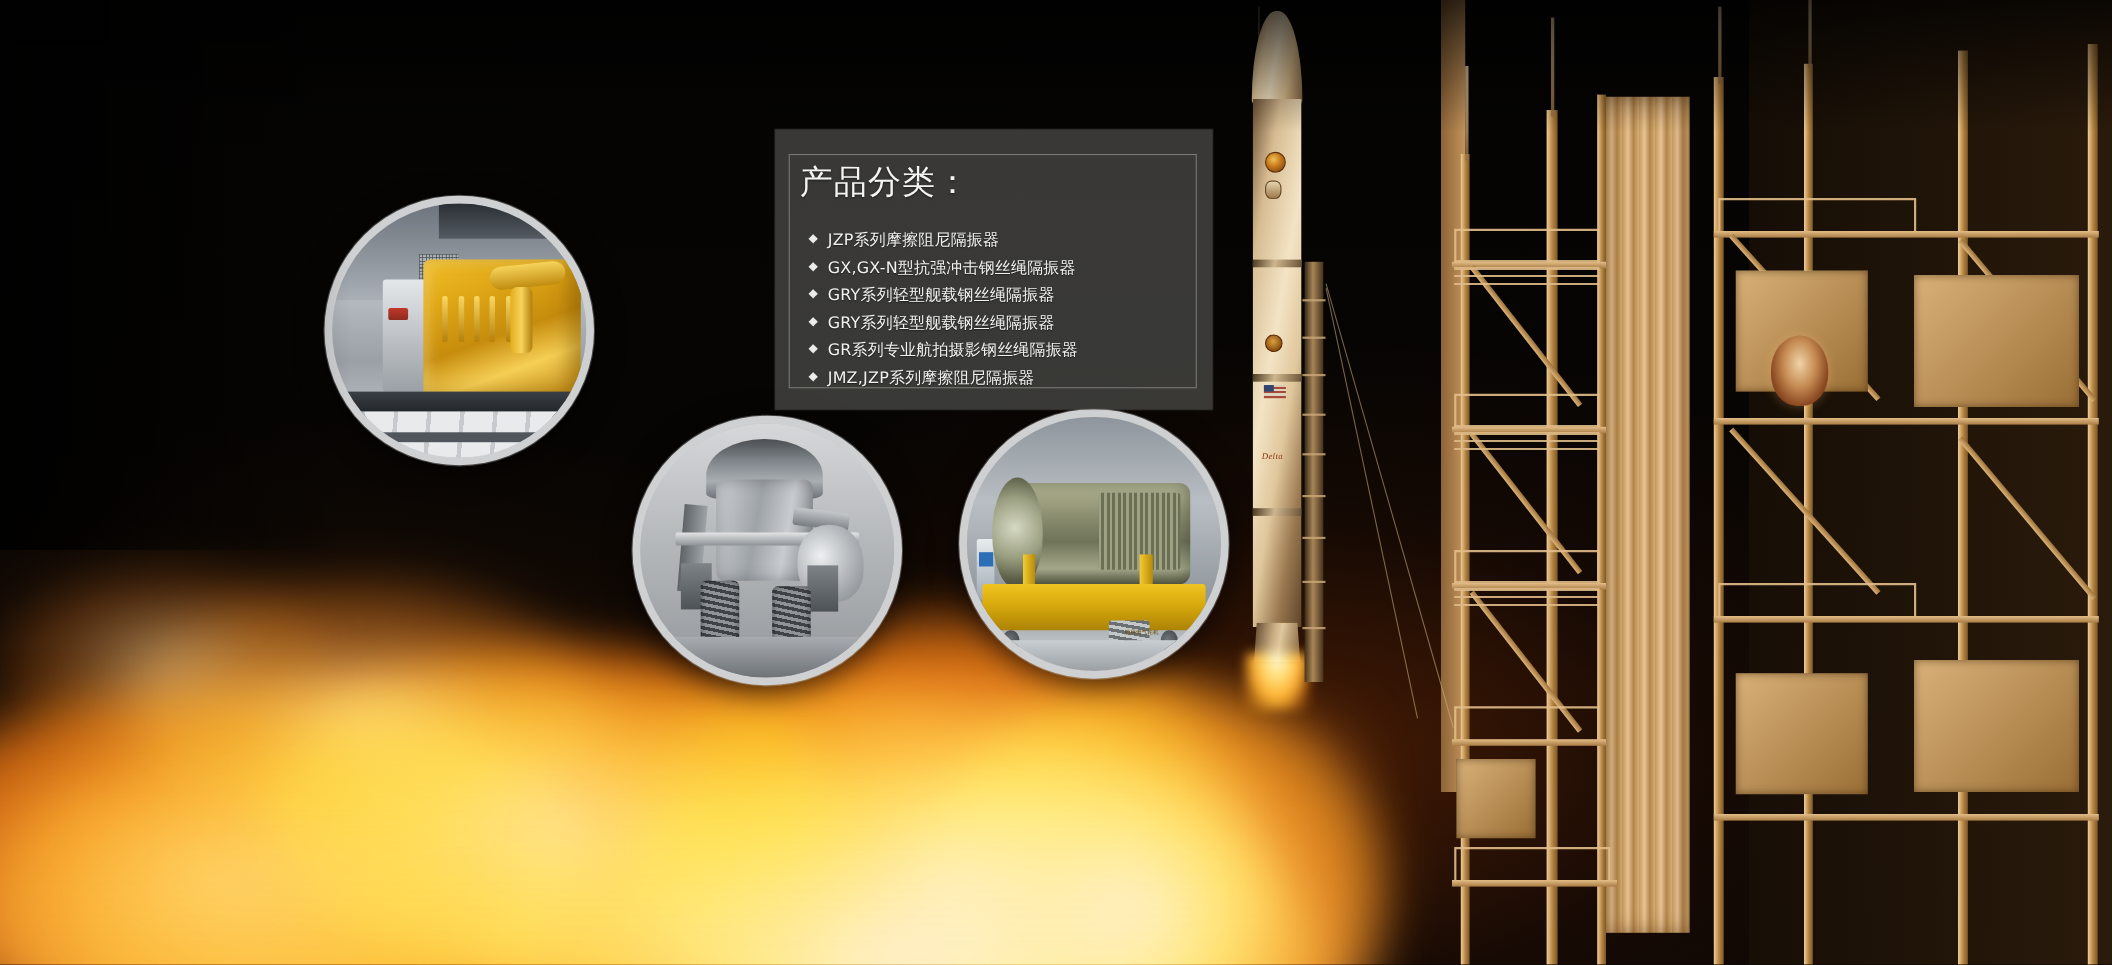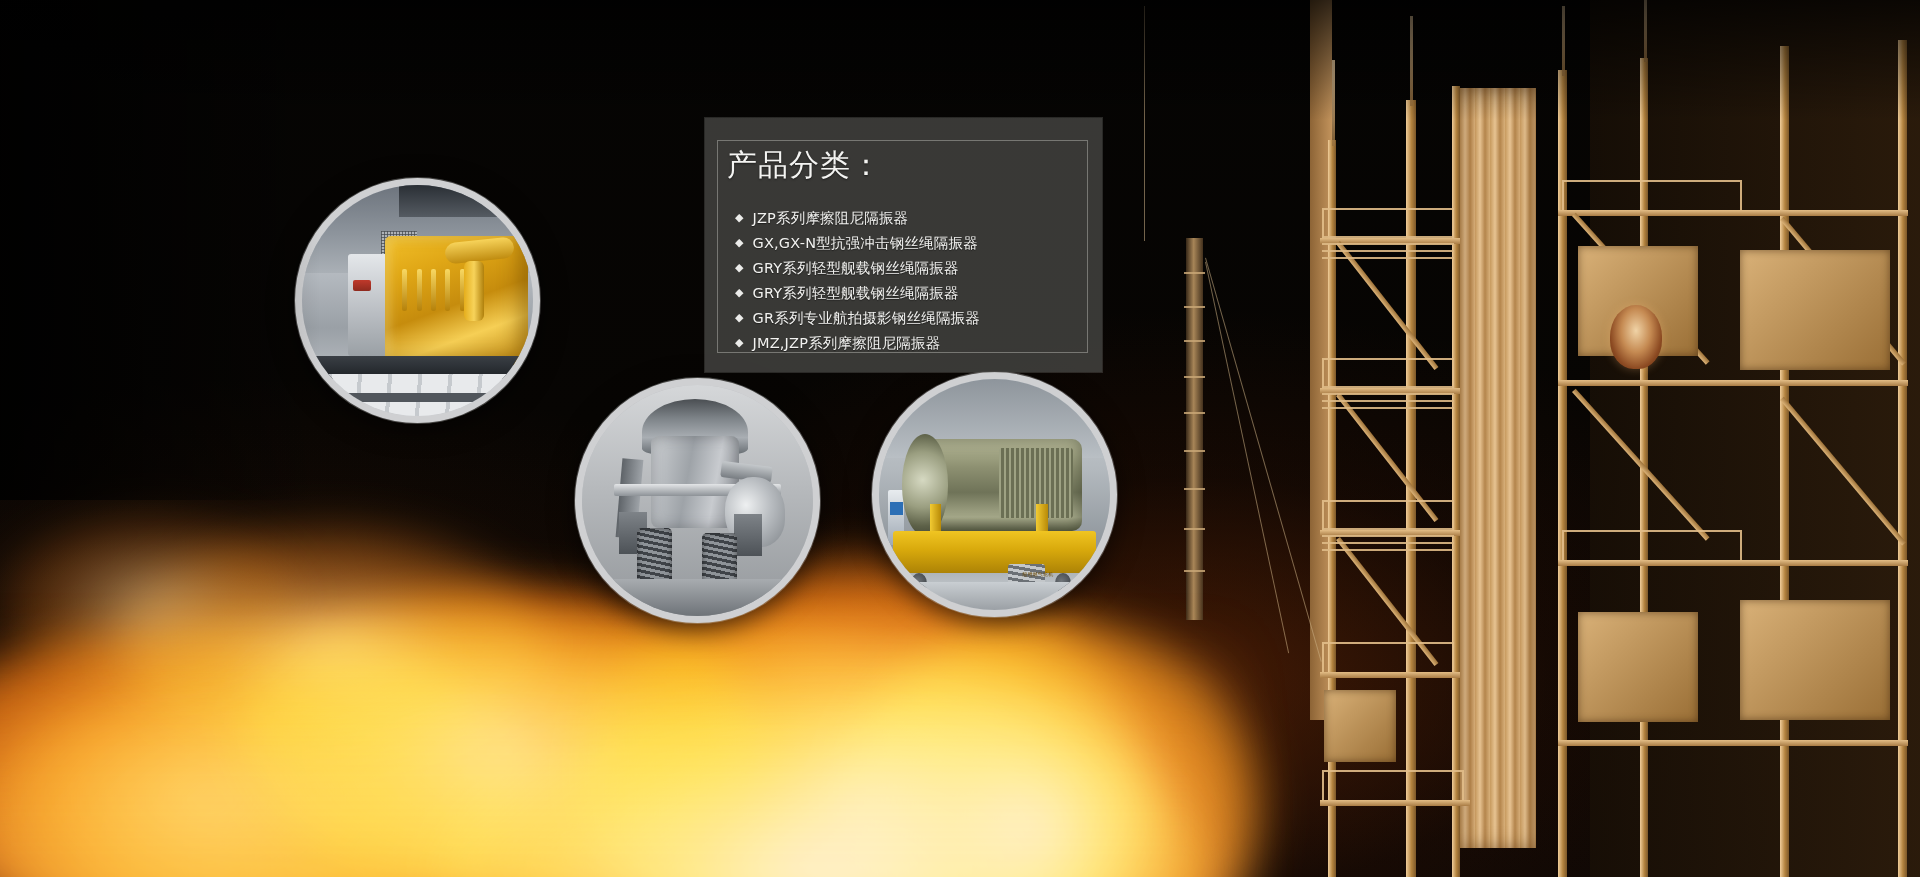--- a/index.html
+++ b/index.html
@@ -517,20 +517,34 @@
     <div class="tw-box" style="left:14px;  top:690px; width:72px;  height:72px;"></div>
     <div class="tw-box" style="left:268px; top:612px; width:120px; height:110px;"></div>
     <div class="tw-box" style="left:268px; top:246px; width:120px; height:110px;"></div>
     <div class="tw-box" style="left:430px; top:250px; width:150px; height:120px;"></div>
     <div class="tw-box" style="left:430px; top:600px; width:150px; height:120px;"></div>
 
     <div class="tw-disc"></div>
   </div>
 
   <div class="wire w3"></div>
+  <div class="rocket">
+    <div class="rk-nose"></div>
+    <div class="rk-body"></div>
+    <div class="rk-band rk-b1"></div>
+    <div class="rk-band rk-b2"></div>
+    <div class="rk-band rk-b3"></div>
+    <div class="rk-logo rk-l1"></div>
+    <div class="rk-logo rk-l2"></div>
+    <div class="rk-logo rk-l3"></div>
+    <div class="rk-flag"></div>
+    <div class="rk-text">Delta</div>
+    <div class="rk-skirt"></div>
+    <div class="rk-flame"></div>
+  </div>
 
   <div class="umbilical"></div>
   <div class="umb-rung" style="top:272px;"></div>
   <div class="umb-rung" style="top:306px;"></div>
   <div class="umb-rung" style="top:340px;"></div>
   <div class="umb-rung" style="top:376px;"></div>
   <div class="umb-rung" style="top:412px;"></div>
   <div class="umb-rung" style="top:450px;"></div>
   <div class="umb-rung" style="top:488px;"></div>
   <div class="umb-rung" style="top:528px;"></div>

